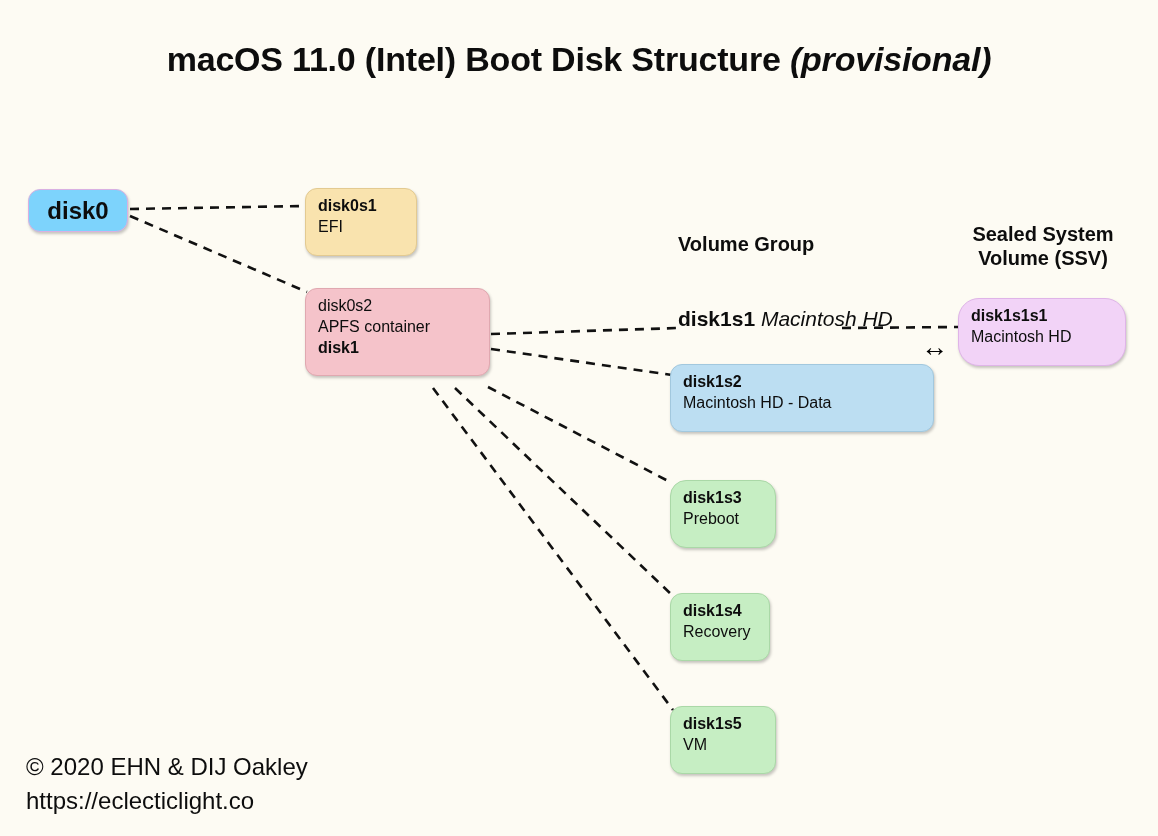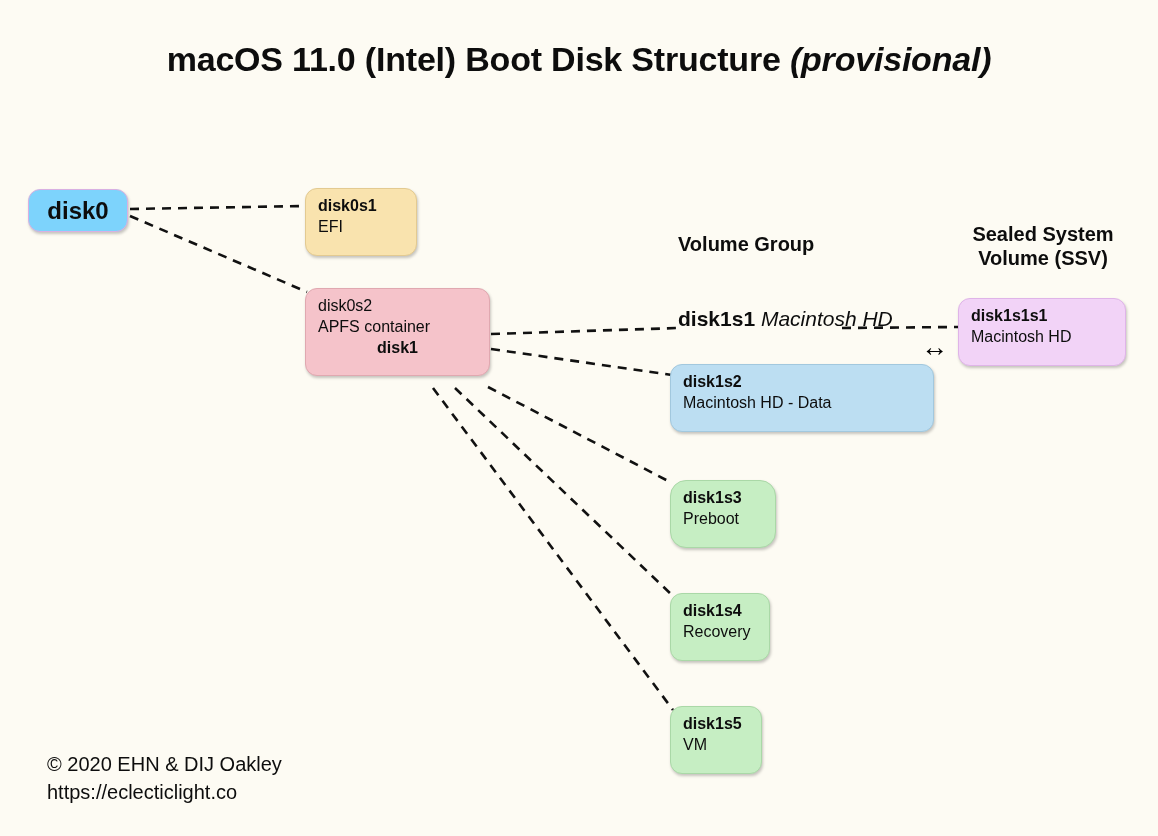--- a/index.html
+++ b/index.html
@@ -54,21 +54,21 @@
     border-radius: 12px;
     border: 1px solid rgba(0,0,0,0.18);
     box-shadow: 1px 2px 3px rgba(0,0,0,0.22);
     padding: 7px 12px 17px 12px;
     line-height: 1.30;
     font-size: 16px;
     white-space: nowrap;
   }
   .node .l1 { display: block; }
   .node .l2 { display: block; }
-  .node .l3 { display: block; text-align: center; }
+  .node .l3 { display: block; }
   .b { font-weight: bold; }
   .i { font-style: italic; }
 
   
   #node-disk0 {
     left: 28px; top: 189px;
     width: 100px; height: 43px;
     background: #7dd3fc;
     border-color: #d9b0e2;
     display: flex;
@@ -103,29 +103,30 @@
     border-radius: 16px;
   }
   #node-disk1s4 {
     left: 670px; top: 593px;
     width: 100px;
     background: #c6eec3;
     border-color: #aad8a7;
   }
   #node-disk1s5 {
     left: 670px; top: 706px;
-    width: 92px;
+    width: 106px;
     background: #c6eec3;
     border-color: #aad8a7;
   }
   #node-ssv {
     left: 958px; top: 298px;
     width: 168px;
     background: #f2d3f7;
     border-color: #dfb4e8;
+    border-radius: 21px;
   }
 
   
   #node-disk1s1 {
     position: absolute;
     left: 678px; top: 305px;
     font-size: 21px;
     line-height: 1.30;
     white-space: nowrap;
   }
@@ -154,24 +155,23 @@
     font-size: 27px;
     font-weight: bold;
     line-height: 1;
     color: #000;
   }
 
   
   #credit {
     position: absolute;
     left: 26px; top: 750px;
-    font-size: 20px;
+    font-size: 24px;
     line-height: 1.42;
     white-space: nowrap;
-    margin-left: 21px;
   }
   #credit span { display: block; }
 </style>
 </head>
 <body>
 
 <div id="canvas">
 
   <svg id="wires" viewBox="0 0 1158 836" width="1158" height="836">
     <g stroke="#111111" stroke-width="2.6" stroke-dasharray="9 7" fill="none" stroke-linecap="butt">

